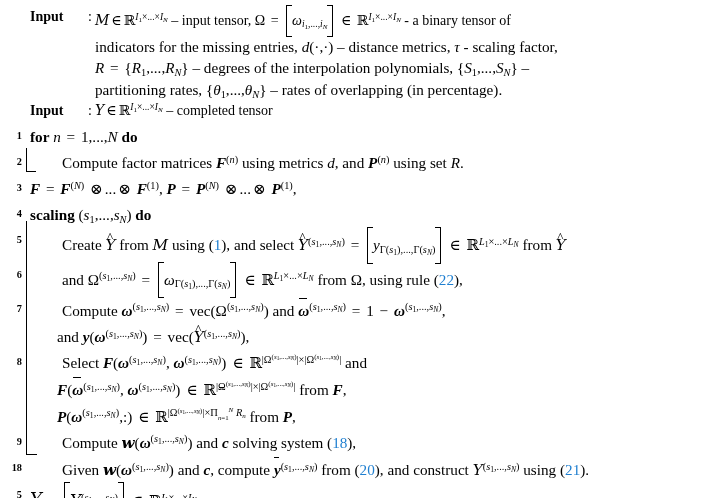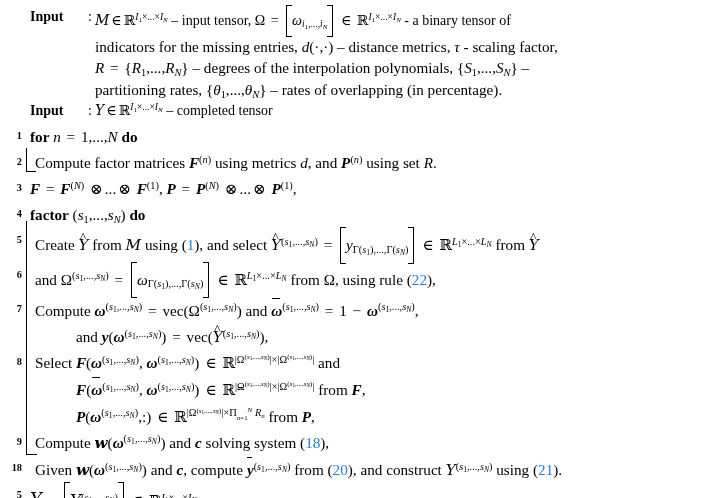--- a/index.html
+++ b/index.html
@@ -79,22 +79,22 @@
     line-height: 1;
     box-sizing: border-box;
   }
   .body-txt {
     flex: 1 1 auto;
     position: relative;
   }
 
   
   .ind1 { padding-left: 4px; }
-  .ind2 { padding-left: 9px; }
-  .ind3 { padding-left: 31px; margin-left: 19px; }
+  .ind2 { padding-left: 36px; }
+  .ind3 { padding-left: 31px; }
 
   
   .bracket {
     position: absolute;
     pointer-events: none;
   }
   .bracket .v {
     position: absolute;
     left: 0; top: 0;
     width: 1px;
@@ -233,21 +233,21 @@
       <span class="body-txt ind2">Compute factor matrices <span class="mb">F</span><sup class="s">(<span class="mi">n</span>)</sup> using metrics <span class="mi">d</span>, and <span class="mb">P</span><sup class="s">(<span class="mi">n</span>)</sup> using set <span class="mi">R</span>.</span>
     </div>
 
     <div class="ln">
       <span class="num">3</span>
       <span class="body-txt ind1"><span class="mb">F</span> <span class="op">=</span> <span class="mb">F</span><sup class="s">(<span class="mi">N</span>)</sup> <span class="op">⊗</span>...<span class="op">⊗</span> <span class="mb">F</span><sup class="s">(1)</sup>, <span class="mb">P</span> <span class="op">=</span> <span class="mb">P</span><sup class="s">(<span class="mi">N</span>)</sup> <span class="op">⊗</span>...<span class="op">⊗</span> <span class="mb">P</span><sup class="s">(1)</sup>,</span>
     </div>
 
     <div class="ln">
       <span class="num">4</span>
-      <span class="body-txt ind1"><span class="bf">factor</span> (<span class="mi">s</span><sub class="s">1</sub>,...,<span class="mi">s</span><sub class="s"><span class="mi">N</span></sub>) <span class="bf">do</span></span>
+      <span class="body-txt ind1"><span class="bf">scaling</span> (<span class="mi">s</span><sub class="s">1</sub>,...,<span class="mi">s</span><sub class="s"><span class="mi">N</span></sub>) <span class="bf">do</span></span>
     </div>
 
     <div class="ln">
       <span class="num">5</span>
       <span class="body-txt ind2">Create <span class="hat"><span class="cal">Y</span></span> from <span class="cal">M</span> using (<span class="ref">1</span>), and select <span class="hat"><span class="cal">Y</span></span><sup class="s">(<span class="mi">s</span><sub class="ss">1</sub>,...,<span class="mi">s</span><sub class="ss"><span class="mi">N</span></sub>)</sup> <span class="op">=</span> <span class="bigbr"><span class="mi">y</span><sub class="s">Γ(<span class="mi">s</span><sub class="ss">1</sub>),...,Γ(<span class="mi">s</span><sub class="ss"><span class="mi">N</span></sub>)</sub></span> <span class="op">∈</span> <span class="bb">ℝ</span><sup class="s"><span class="mi">L</span><sub class="ss">1</sub><span class="mup">×...×</span><span class="mi">L</span><sub class="ss"><span class="mi">N</span></sub></sup> from <span class="hat"><span class="cal">Y</span></span></span>
     </div>
 
     <div class="ln">
       <span class="num">6</span>
       <span class="body-txt ind2">and Ω<sup class="s">(<span class="mi">s</span><sub class="ss">1</sub>,...,<span class="mi">s</span><sub class="ss"><span class="mi">N</span></sub>)</sup> <span class="op">=</span> <span class="bigbr"><span class="mi">ω</span><sub class="s">Γ(<span class="mi">s</span><sub class="ss">1</sub>),...,Γ(<span class="mi">s</span><sub class="ss"><span class="mi">N</span></sub>)</sub></span> <span class="op">∈</span> <span class="bb">ℝ</span><sup class="s"><span class="mi">L</span><sub class="ss">1</sub><span class="mup">×...×</span><span class="mi">L</span><sub class="ss"><span class="mi">N</span></sub></sup> from Ω, using rule (<span class="ref">22</span>),</span>

